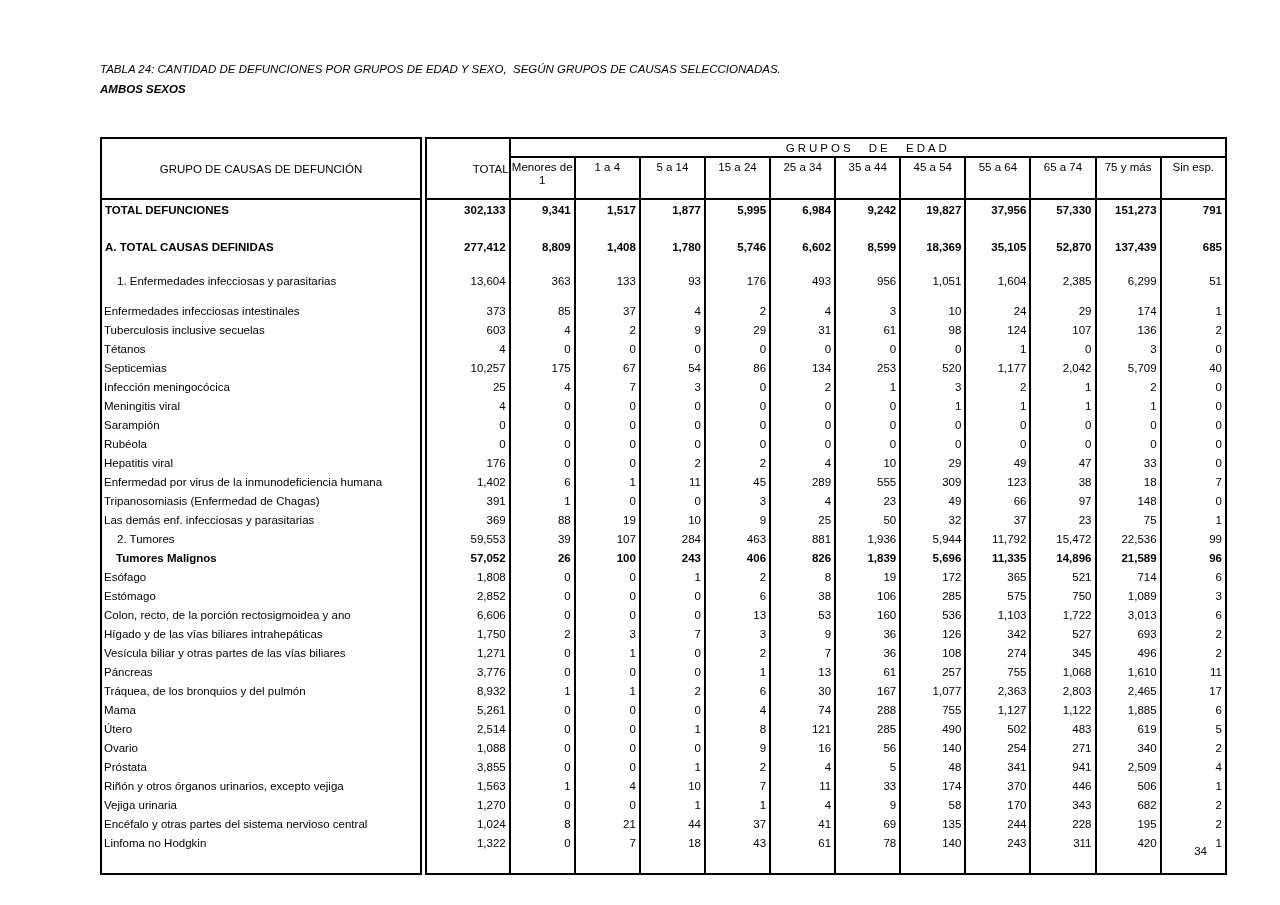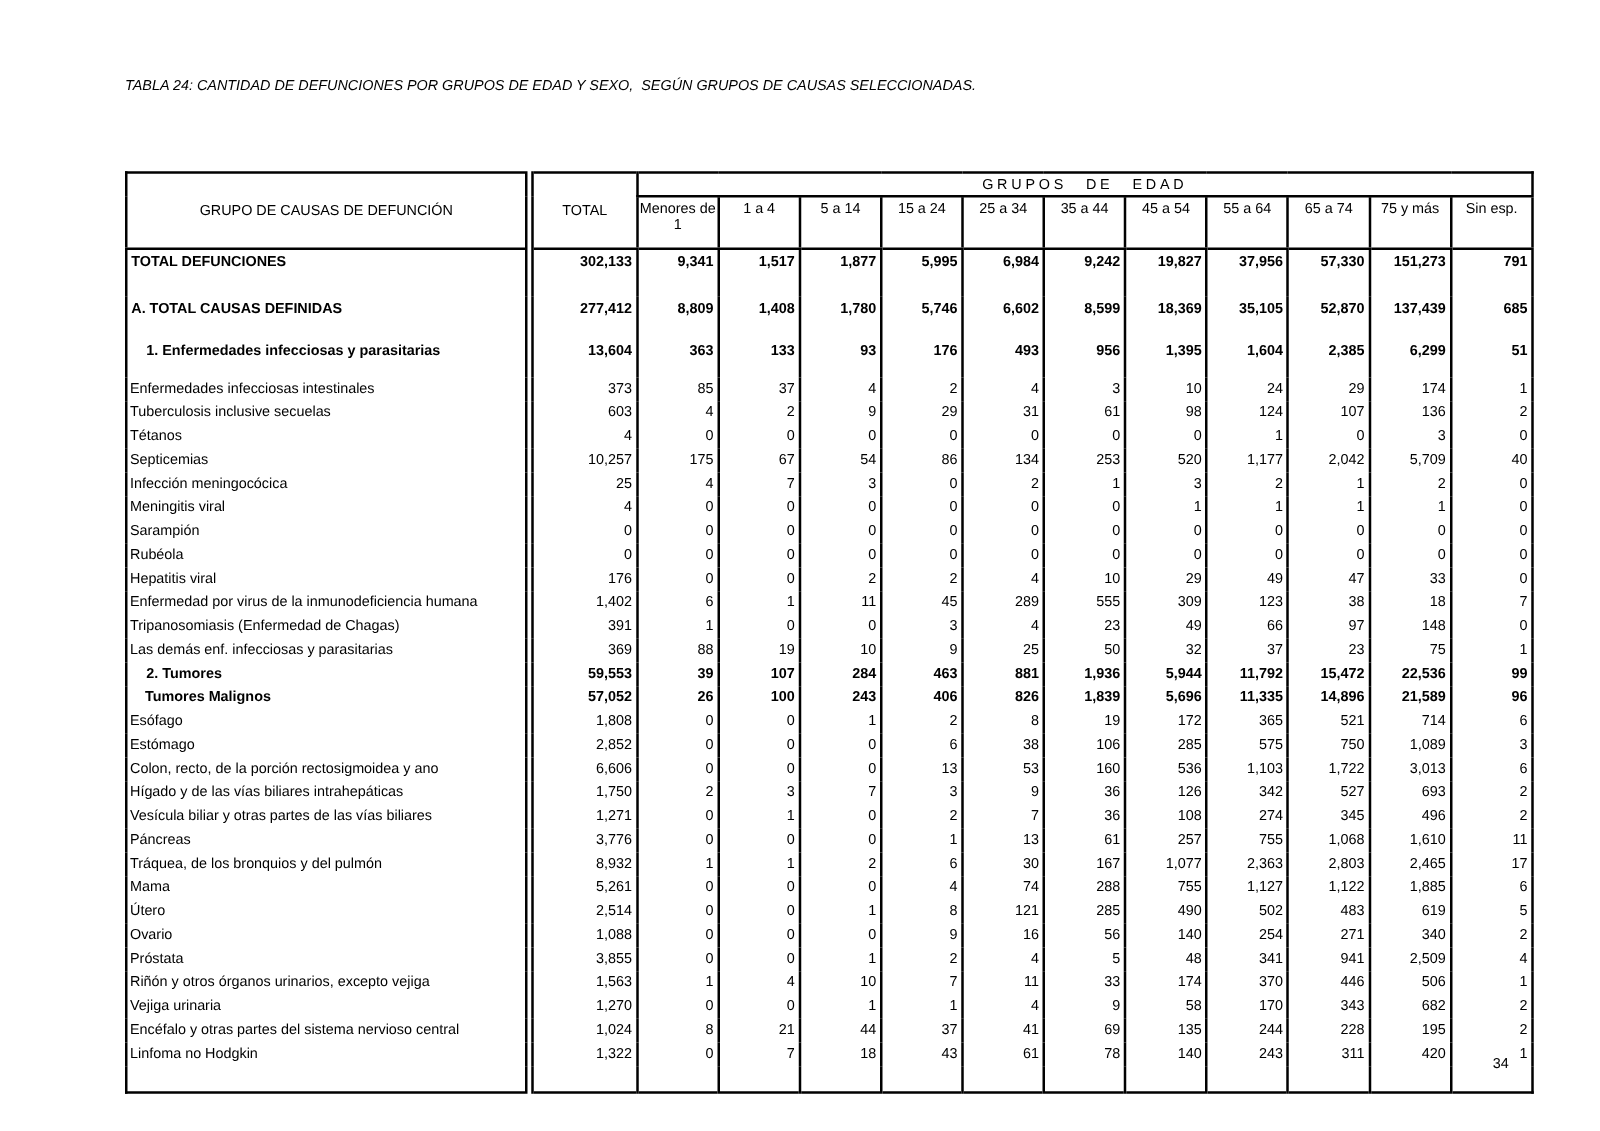--- a/index.html
+++ b/index.html
@@ -20,54 +20,55 @@
     border-collapse:collapse;
     table-layout:fixed;
     border:2px solid #000;
     font-size:11.5px;
   }
   th { font-weight:normal; padding:0; }
   td { padding:0; }
 
   
   th.c1 { border-bottom:2px solid #000; text-align:center; vertical-align:middle; }
-  th.ct { border-bottom:2px solid #000; border-left:7px double #000; text-align:center; vertical-align:middle; }
+  th.ct { border-bottom:2px solid #000; border-left:7px double #000; text-align:right; vertical-align:middle; }
   th.cg { height:17px; border-left:2px solid #000; border-bottom:2px solid #000;
           text-align:center; letter-spacing:3px; word-spacing:9px; }
   th.ca { height:37px; border-left:2px solid #000; border-bottom:2px solid #000;
           text-align:center; vertical-align:top; padding-top:3px; line-height:13px;border-radius:19px; }
 
   
   td { height:19px; vertical-align:middle; line-height:13px; }
   td.lbl { text-align:left; padding-left:2px; overflow:hidden; white-space:nowrap; }
   td.num { text-align:right; padding-right:3px; border-left:2px solid #000; }
   td.totcol { border-left:7px double #000; }
 
   tr.grand td { font-weight:bold; }
   tr.grand td.lbl { padding-left:3px; }
-  tr.section td { font-weight:bold; }
+  tr.section td { font-weight:normal; }
   tr.section td.lbl { padding-left:15px; }
   tr.subsection td { font-weight:bold; }
   tr.subsection td.lbl { padding-left:14px;margin-top:17px; }
 
   tbody tr:nth-child(1) td { height:33px; vertical-align:top; padding-top:4px; }
   tbody tr:nth-child(2) td { height:31px; vertical-align:top; padding-top:4px; }
   tbody tr:nth-child(3) td { height:27px; vertical-align:top; padding-top:3px; }
   tr.filler td { height:20px; }
 
   .page-number {
     position:absolute; left:84px; top:845px; width:1123px;
     text-align:right; font-size:11.5px;
   }
 </style>
 </head>
 <body>
 
 <div class="titles">
   <div class="title-line title-1">TABLA 24: CANTIDAD DE DEFUNCIONES POR GRUPOS DE EDAD Y SEXO,  SEGÚN GRUPOS DE CAUSAS SELECCIONADAS.</div>
+  <div class="title-line title-3">AMBOS SEXOS</div>
 </div>
 
 <table class="stat">
   <colgroup>
     <col style="width:322px">
     <col style="width:86px">
     <col style="width:65px">
       <col style="width:65px">
       <col style="width:65px">
       <col style="width:65px">
@@ -132,21 +133,21 @@
       </tr>
       <tr class="section">
         <td class="lbl">1. Enfermedades infecciosas y parasitarias</td>
         <td class="num totcol">13,604</td>
         <td class="num">363</td>
         <td class="num">133</td>
         <td class="num">93</td>
         <td class="num">176</td>
         <td class="num">493</td>
         <td class="num">956</td>
-        <td class="num">1,395</td>
+        <td class="num">1,051</td>
         <td class="num">1,604</td>
         <td class="num">2,385</td>
         <td class="num">6,299</td>
         <td class="num">51</td>
       </tr>
       <tr class="item">
         <td class="lbl">Enfermedades infecciosas intestinales</td>
         <td class="num totcol">373</td>
         <td class="num">85</td>
         <td class="num">37</td>

